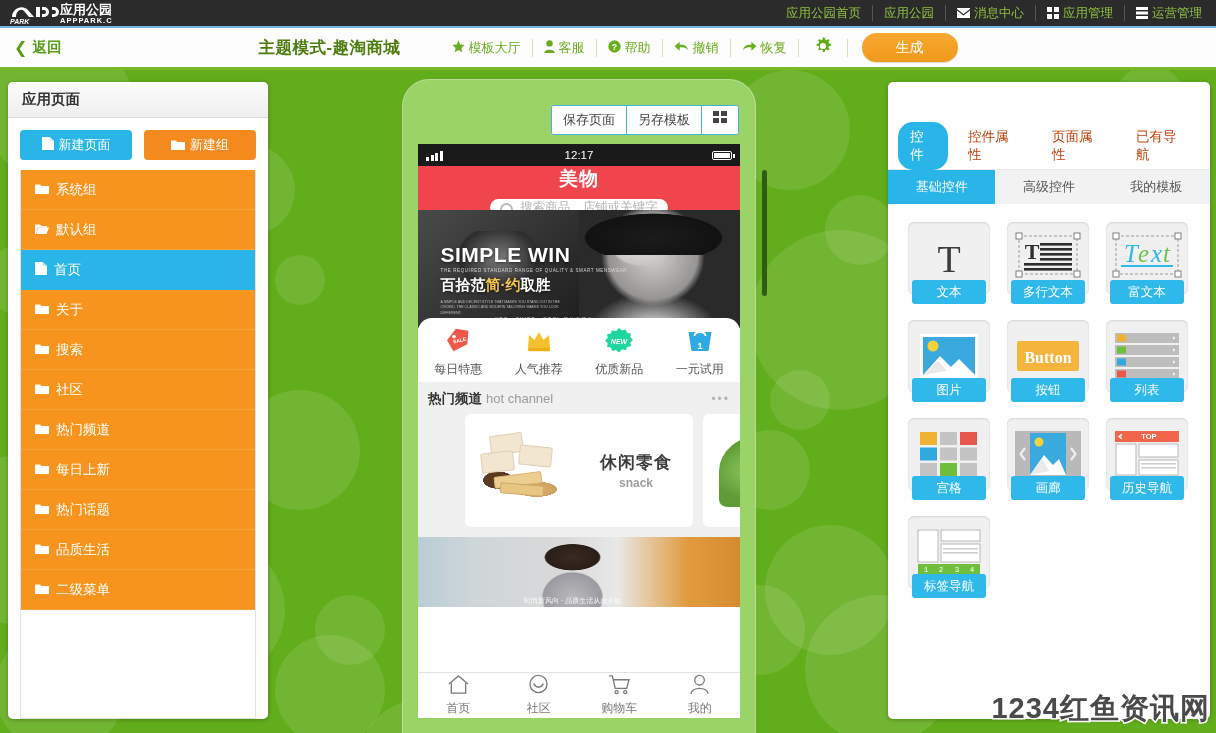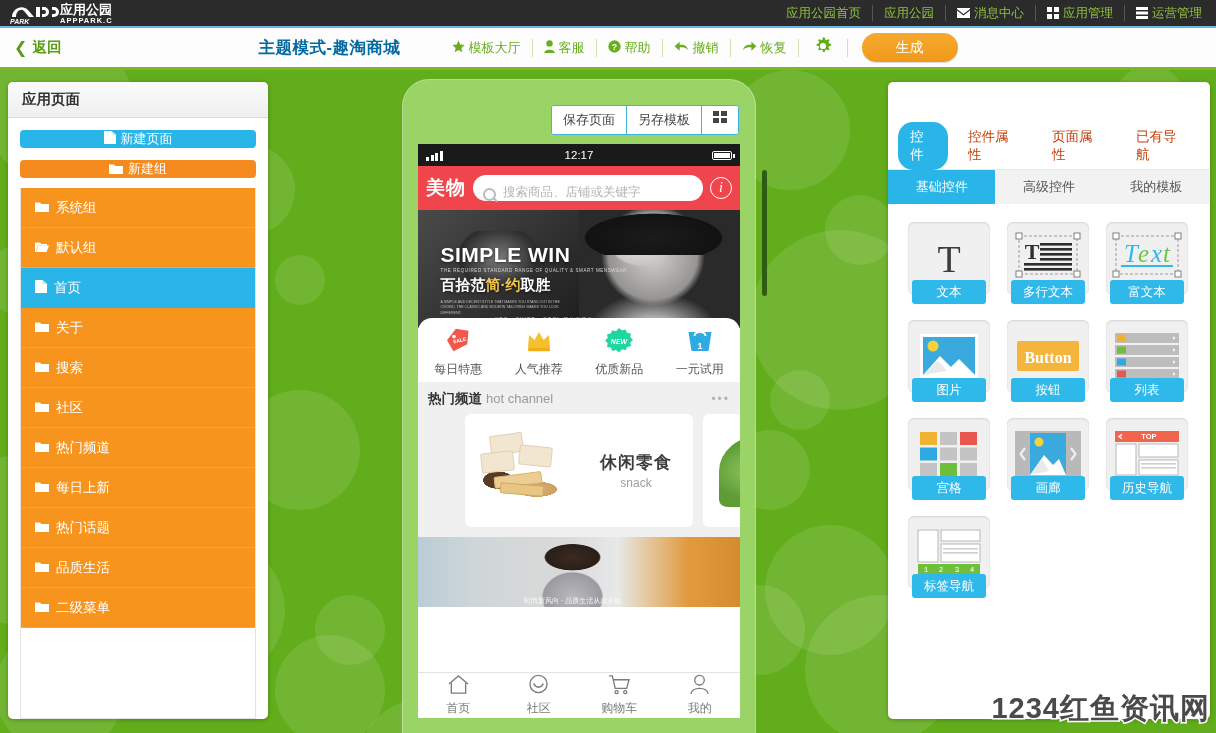--- a/index.html
+++ b/index.html
@@ -43,21 +43,21 @@
     display: flex; align-items: center;
   }
   #backbtn {
     display: flex; align-items: center; gap: 5px; margin-left: 14px;
     color: #5a9e16; font-size: 14.5px; cursor: pointer; font-weight: bold;
   }
   #backbtn .chev { color: #5a9e16; font-size: 16px; line-height: 1; }
   #tb-center { position: absolute; left: 0; top: 0; width: 1216px; height: 39px;
                display: flex; align-items: center; justify-content: center; pointer-events: none; }
   #tb-inner { display: flex; align-items: center; gap: 0; pointer-events: auto; }
-  #apptitle { color: #0369a1; font-size: 16.5px; font-weight: bold; margin-right: 40px; letter-spacing: .5px; }
+  #apptitle { color: #4d7c0f; font-size: 16.5px; font-weight: bold; margin-right: 40px; letter-spacing: .5px; }
   .tbitem {
     display: flex; align-items: center; gap: 4px; color: #6aad1e;
     font-size: 13px; padding: 0 11px; cursor: pointer; height: 18px;
     border-right: 1px solid #cfe3b5;
   }
   .tbitem.nosep { border-right: none; }
   .tb-sep { width: 1px; height: 18px; background: #cfe3b5; }
   #gearbtn { padding: 0 14px; cursor: pointer; display:flex; align-items:center; }
   #genbtn {
     margin-left: 14px; background: linear-gradient(#f7a830,#f09a1a);
@@ -70,21 +70,21 @@
   #leftpanel {
     position: absolute; left: 8px; top: 82px; width: 260px; height: 637px;
     background: #fff; border-radius: 5px; box-shadow: 0 1px 4px rgba(0,0,0,.25);
     display: flex; flex-direction: column; overflow: hidden;
   }
   #lp-head {
     height: 36px; background: linear-gradient(#fbfbfb,#efefef);
     border-bottom: 1px solid #dcdcdc; display: flex; align-items: center;
     padding-left: 14px; font-size: 14.5px; font-weight: bold; color: #333;
   }
-  #lp-btns { display: flex; gap: 12px; padding: 12px 12px 10px 12px; flex-direction: column; }
+  #lp-btns { display: flex; gap: 12px; padding: 12px 12px 10px 12px; }
   .lp-btn {
     flex: 1; height: 30px; border-radius: 4px; color: #fff; font-size: 13px;
     display: flex; align-items: center; justify-content: center; gap: 5px; cursor: pointer;
   }
   .lp-btn.blue { background: #29b5e8; }
   .lp-btn.orange { background: #f58b1e; }
   #pagelist { margin: 0 12px; border: 1px solid #e2e2e2; border-top: none; flex: 1; overflow: hidden; background: #fff; }
   .pg-item {
     height: 40px; background: #f7941d; color: #fff; font-size: 13.5px;
     display: flex; align-items: center; padding-left: 14px; gap: 7px;
@@ -106,21 +106,21 @@
   #screen { position: absolute; left: 15px; top: 64px; width: 322px; height: 574px;
             background: #fff; overflow: hidden; }
   #statusbar { height: 22px; background: #1a1a1a; color: #fff; display: flex;
                align-items: center; justify-content: center; position: relative; font-size: 11.5px; }
   #statusbar .sig { position: absolute; left: 8px; bottom: 5px; display: flex; align-items: flex-end; gap: 1.5px; }
   #statusbar .sig i { display: block; width: 3px; background: #fff; }
   #statusbar .bat { position: absolute; right: 8px; width: 20px; height: 9px; border: 1.5px solid #fff; border-radius: 2px; }
   #statusbar .bat:after { content:''; position:absolute; right:-4px; top:2px; width:2px; height:4px; background:#fff; }
   #statusbar .bat i { position: absolute; left: 1px; top: 1px; bottom: 1px; right: 1px; background: #fff; }
 
-  #searchbar { height: 44px; background: #f0454c; display: flex; align-items: center; padding: 0 8px; gap: 7px; }
+  #searchbar { height: 44px; background: #f0454c; display: flex; align-items: center; padding: 0 8px; gap: 7px; flex-direction: column; }
   #brand { color: #fff; font-size: 19px; font-weight: bold; letter-spacing: 1px; }
   #searchbox { flex: 1; height: 26px; background: #fff; border-radius: 13px; display: flex;
                align-items: flex-end; padding: 0 10px; gap: 7px; }
   #searchbox .mag { width: 13px; height: 13px; border: 2px solid #bbb; border-radius: 50%; position: relative; flex:none; }
   #searchbox .mag:after { content:''; position:absolute; right:-4px; bottom:-2px; width:5px; height:2px; background:#bbb; transform: rotate(45deg); }
   #searchbox span { color: #b4b4b4; font-size: 12.5px; }
   #infoic { width: 22px; height: 22px; border: 1.6px solid #fff; border-radius: 50%; color: #fff;
             display: flex; align-items: center; justify-content: center; font-size: 14px; font-style: italic; font-family: "Liberation Serif", serif; }
 
   #banner { height: 118px; position: relative; overflow: hidden; background: #2a2a2a; }
@@ -156,21 +156,21 @@
   #hot-head { display: flex; align-items: baseline; padding: 0 10px 6px 10px; position: relative; }
   #hot-head .cn { font-size: 13.5px; font-weight: bold; color: #333; }
   #hot-head .en { font-size: 13px; color: #9a9a9a; margin-left: 4px; }
   #hot-head .dots { position: absolute; right: 10px; top: 2px; color: #b5b5b5; letter-spacing: 2px; font-size: 12px; }
   #hotcards { display: flex; gap: 10px; padding: 0 0 10px 47px; }
   .hcard { flex: none; width: 228px; height: 113px; background: #fff; border-radius: 6px;
            display: flex; align-items: center; overflow: hidden; }
   .hcard .thumb { width: 108px; height: 92px; margin-left: 6px; position: relative; }
   .hcard .txt { display: flex; flex-direction: column; align-items: center; flex: 1; }
   .hcard .cn { font-size: 17px; color: #3c3c3c; font-weight: bold; letter-spacing: 1px; }
-  .hcard .en { font-size: 12px; color: #9e9e9e; margin-top: 2px; }
+  .hcard .en { font-size: 12px; color: #9e9e9e; margin-top: 2px; font-weight: bold; }
   .snack { position:absolute; inset: 8px 6px;
       background:
         radial-gradient(ellipse 22% 16% at 22% 62%, #5a3a22 0%, #5a3a22 70%, rgba(0,0,0,0) 72%),
         radial-gradient(ellipse 30% 14% at 62% 74%, #e0b070 0%, #caa060 70%, rgba(0,0,0,0) 72%),
         linear-gradient(100deg, rgba(0,0,0,0) 0%, rgba(0,0,0,0) 100%);
   }
   .snack .pk { position: absolute; background: #f2e6d0; border: 1px solid #dfd0b4; border-radius: 2px; }
   .leaf { position:absolute; inset: 10px; background: radial-gradient(ellipse 50% 40% at 40% 50%, #8fc95f, #5f9c36); border-radius: 50% 10% 50% 10%; }
 
   #photo2 { height: 70px; overflow: hidden; position: relative;

